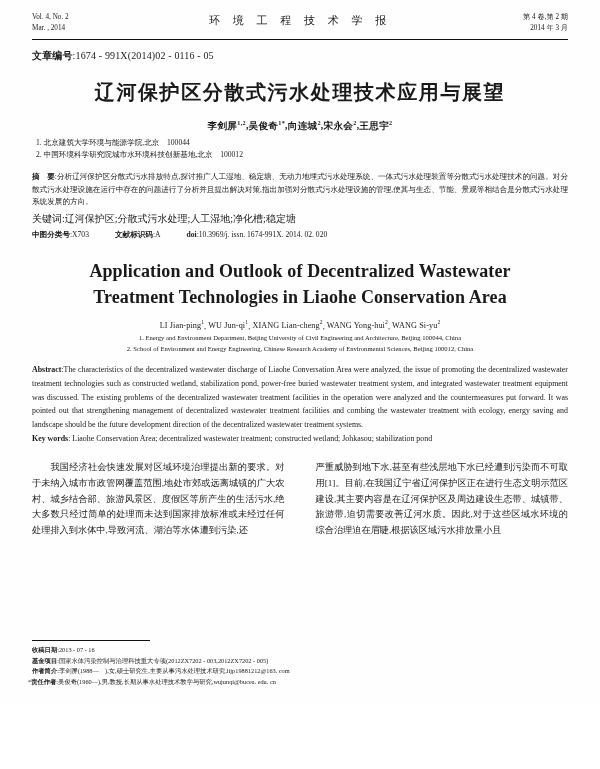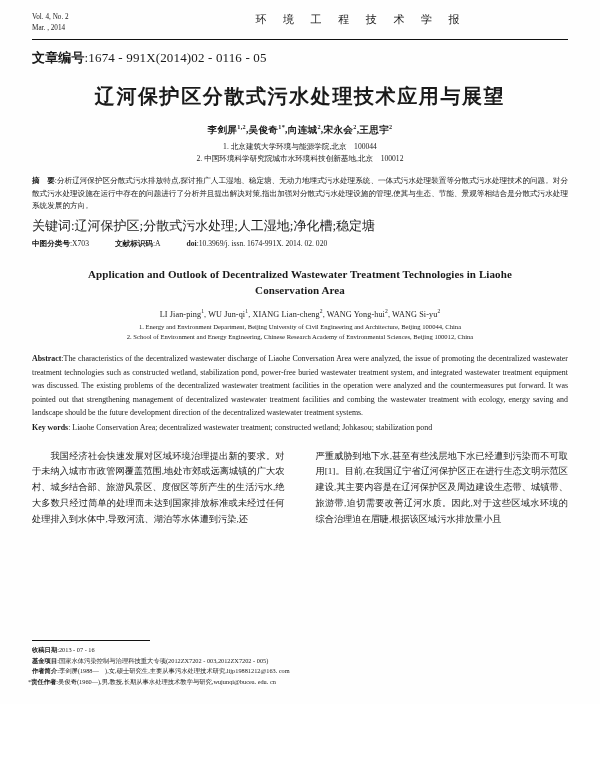--- a/index.html
+++ b/index.html
@@ -30,40 +30,40 @@
     align-items: flex-start;
     justify-content: space-between;
     padding: 12px 32px 3px 32px;
     font-size: 7.2px;
     line-height: 1.5;
   }
   .runhead-left { width: 120px; }
   .runhead-center { text-align: center; flex: 1; }
   .runhead-right { width: 120px; text-align: right; }
   .jtitle-cn {
-    font-family: Liberation Mono, monospace;
+    font-family: Liberation Serif, serif;
     font-size: 11px;
     letter-spacing: 5px;
     font-weight: 400;
     margin-bottom: 1px;
   }
   .jtitle-en {
     font-size: 7.3px;
     letter-spacing: 0.1px;
   }
   .rh-line { white-space: nowrap; }
   .rule-top {
     border-bottom: 1.1px solid #111;
     margin: 2px 32px 0 32px;
   }
 
   
   .artnum {
     margin: 9px 32px 0 32px;
-    font-size: 13px;
+    font-size: 10px;
     letter-spacing: 0.15px;
   }
   .artnum b { font-weight: bold; }
 
   
   .title-cn {
     text-align: center;
     font-size: 20px;
     font-weight: bold;
     letter-spacing: 1.6px;
@@ -74,52 +74,53 @@
   
   .authors-cn {
     text-align: center;
     font-size: 9.6px;
     font-weight: bold;
     margin-top: 13px;
     letter-spacing: 0.3px;
   }
   .authors-cn sup, .aff sup { font-size: 6.2px; }
   .aff-list {
-    text-align: center;
+    text-align: left;
     font-size: 7.6px;
     margin-top: 4px;
     line-height: 1.55;
+    margin-left: 36px;
   }
 
   
   .abs-cn {
     margin: 11px 32px 0 32px;
     font-size: 7.6px;
     line-height: 1.62;
     text-align: justify;
     text-justify: inter-ideograph;
   }
   .abs-cn .lbl { font-weight: bold; }
   .kw-cn {
     margin: 3px 32px 0 32px;
-    font-size: 13px;
+    font-size: 10px;
     line-height: 1.62;
   }
   .clc-line {
     margin: 3px 32px 16px 32px;
     font-size: 7.6px;
     display: flex;
     gap: 26px;
   }
   .clc-line .lbl { font-weight: bold; }
 
   
   .title-en {
     text-align: center;
-    font-size: 11px;
+    font-size: 18px;
     font-weight: bold;
     line-height: 1.45;
     margin: 18px 58px 0 58px;
     letter-spacing: 0.1px;
   }
   .authors-en {
     text-align: center;
     font-size: 8.2px;
     margin-top: 9px;
     letter-spacing: 0.1px;
@@ -188,20 +189,24 @@
 <div class="page">
 
   <div class="runhead">
     <div class="runhead-left">
       <div class="rh-line">Vol. 4, No. 2</div>
       <div class="rh-line">Mar. , 2014</div>
     </div>
     <div class="runhead-center">
       <div class="jtitle-cn">环 境 工 程 技 术 学 报</div>
     </div>
+    <div class="runhead-right">
+      <div class="rh-line">第 4 卷,第 2 期</div>
+      <div class="rh-line">2014 年 3 月</div>
+    </div>
   </div>
   <div class="rule-top"></div>
 
   <div class="artnum">
     <b>文章编号</b><span>:1674 - 991X(2014)02 - 0116 - 05</span>
   </div>
 
   <h1 class="title-cn">辽河保护区分散式污水处理技术应用与展望</h1>
 
   <div class="authors-cn">

